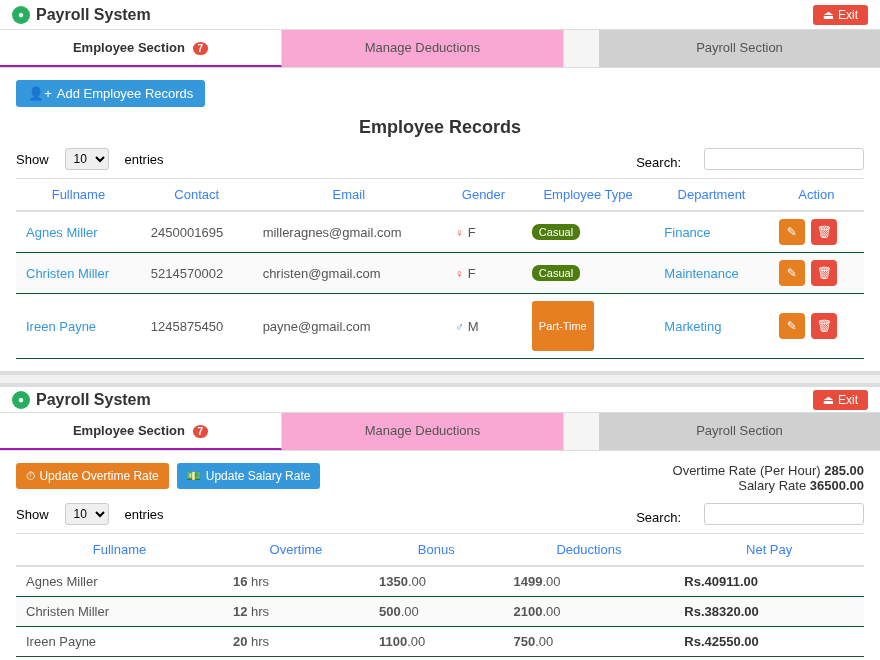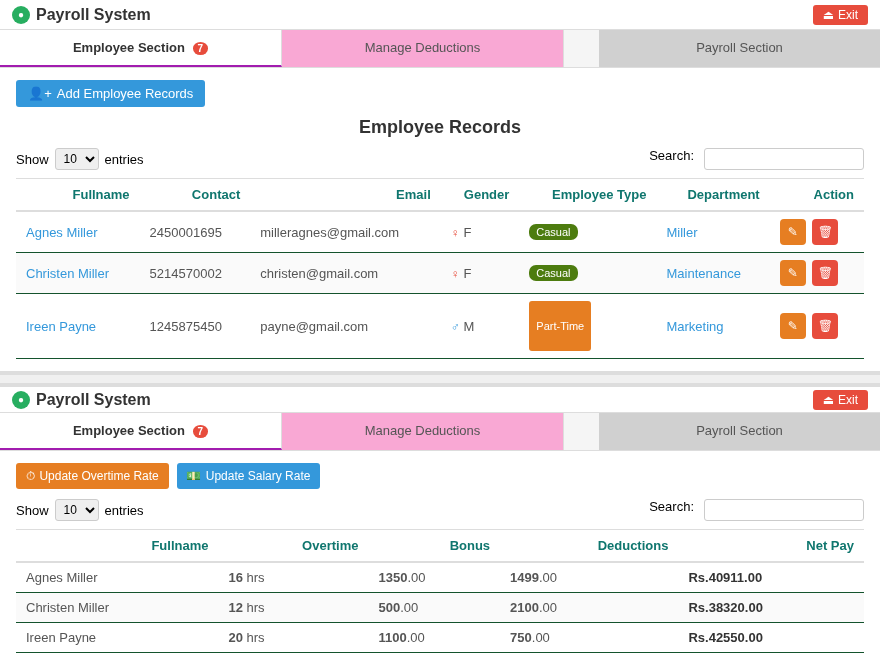--- a/index.html
+++ b/index.html
@@ -116,30 +116,30 @@
 
     
     .controls-row {
       display: flex;
       justify-content: space-between;
       align-items: center;
       margin-bottom: 8px;
       font-size: 13px;
     }
     .show-entries {
-      display: flex; align-items: center; gap: 6px;
+      display: flex; align-items: center; gap: 16px;
     }
     .show-entries select {
       padding: 2px 4px;
       border: 1px solid #ccc;
       border-radius: 3px;
       font-size: 12px;
     }
     .search-box {
-      display: flex; align-items: flex-start; gap: 10px;
+      display: flex; align-items: flex-end; gap: 23px;
     }
     .search-box input {
       border: 1px solid #ccc;
       padding: 3px 6px;
       border-radius: 3px;
       width: 160px;
       font-size: 12px;
     }
 
     
@@ -147,23 +147,23 @@
       width: 100%;
       border-collapse: collapse;
       font-size: 13px;
     }
     .data-table thead tr {
       border-top: 1px solid #ddd;
       border-bottom: 2px solid #ddd;
     }
     .data-table th {
       padding: 8px 10px;
-      text-align: right;
-      font-weight: bold;
-      color: #0f766e;
+      text-align: center;
+      font-weight: normal;
+      color: #3b82f6;
       background: #fff;
     }
     .data-table td {
       padding: 7px 10px;
       border-bottom: 1px solid #14532d;
       color: #555;
       margin-top: 16px;
     }
     .data-table tbody tr:nth-child(even) { background: #fafafa; }
 
@@ -312,21 +312,21 @@
           <th>Action</th>
         </tr>
       </thead>
       <tbody id="employee-table-body">
       <tr>
     <td><span class="link-text">Agnes Miller</span></td>
     <td>2450001695</td>
     <td>milleragnes@gmail.com</td>
     <td><span class="gender-icon">♀</span> F</td>
     <td><span class="badge-casual">Casual</span></td>
-    <td><span class="link-text">Miller</span></td>
+    <td><span class="link-text">Finance</span></td>
     <td>
       <button class="action-btn-edit" title="Edit">✎</button>
       <button class="action-btn-delete" title="Delete">🗑</button>
     </td>
   </tr>
           <tr>
     <td><span class="link-text">Christen Miller</span></td>
     <td>5214570002</td>
     <td>christen@gmail.com</td>
     <td><span class="gender-icon">♀</span> F</td>
@@ -386,20 +386,30 @@
     <div class="payroll-controls-bar">
       <div class="payroll-btn-group">
         <button class="btn-update-overtime">
           <span>⏱</span>
           <span>Update Overtime Rate</span>
         </button>
         <button class="btn-update-salary">
           <span>💵</span>
           <span>Update Salary Rate</span>
         </button>
+      </div>
+      <div class="payroll-rates">
+        <div>
+          <span>Overtime Rate (Per Hour)</span>
+          <span class="rate-value">285.00</span>
+        </div>
+        <div>
+          <span>Salary Rate</span>
+          <span class="rate-value">36500.00</span>
+        </div>
       </div>
     </div>
 
     <div class="controls-row">
       <div class="show-entries">
         <span>Show</span>
         <select>
           <option>10</option>
           <option>25</option>
           <option>50</option>

